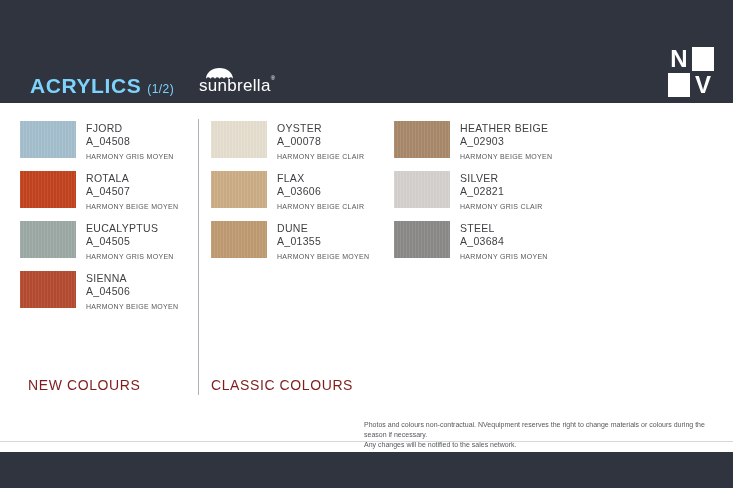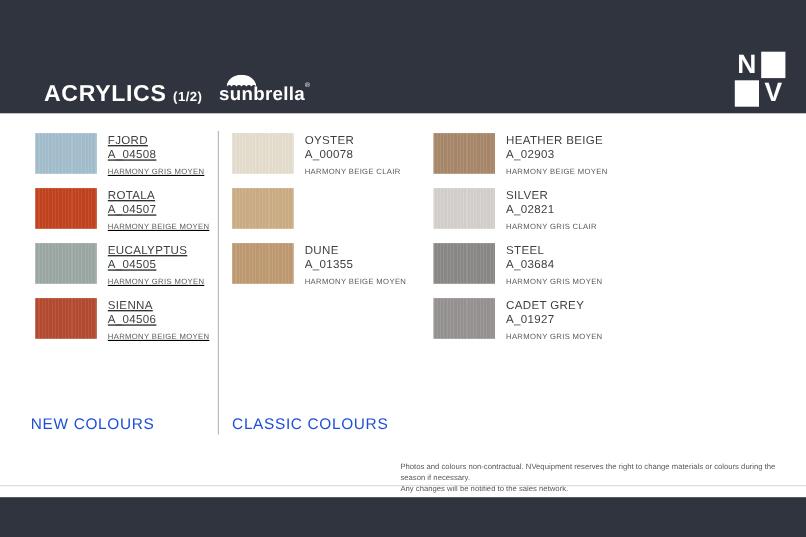--- a/index.html
+++ b/index.html
@@ -14,48 +14,48 @@
 
   
   .header-bar {
     position: absolute;
     left: 0; top: 0;
     width: 733px; height: 103px;
     background: #30343E;
   }
   .title-row {
     position: absolute;
-    left: 40px; top: 74px;
+    left: 30px; top: 74px;
     display: flex;
     align-items: baseline;
-    color: #ffffff;
+    color: #7dd3fc;
   }
   .page-title {
     font-size: 21px;
     font-weight: 700;
     letter-spacing: 0.6px;
   }
   .page-indicator {
     font-size: 12px;
-    font-weight: 700;
+    font-weight: 400;
     margin-left: 6px;
     letter-spacing: 0.4px;
   }
   .sunbrella {
     position: absolute;
     left: 199px; top: 68px;
     color: #ffffff;
   }
   .sunbrella .canopy {
     display: block;
     margin: 0 0 -2px 7px;
   }
   .sunbrella .wordmark {
     font-size: 17px;
-    font-weight: 700;
+    font-weight: 400;
     letter-spacing: 0.3px;
     line-height: 1;
   }
   .sunbrella .regmark {
     font-size: 6px;
     vertical-align: top;
     position: relative;
     top: -2px;
   }
   .nv-logo {
@@ -77,21 +77,21 @@
     line-height: 1;
   }
   .nv-cell.square { background: #ffffff; }
 
   
   .swatch-col {
     position: absolute;
     top: 121px;
     width: 172px;
   }
-  .swatch-col.col-0 { left: 32px; text-decoration: underline; }
+  .swatch-col.col-0 { left: 20px; }
   .swatch-col.col-1 { left: 211px; }
   .swatch-col.col-2 { left: 394px; }
 
   .swatch-item {
     display: flex;
     align-items: flex-start;
     height: 38px;
     margin-bottom: 12px;
   }
   .swatch-block {
@@ -120,21 +120,21 @@
     position: absolute;
     left: 198px; top: 119px;
     width: 1px; height: 276px;
     background: #b0b4ba;
   }
 
   .section-label {
     position: absolute;
     top: 377px;
     font-size: 14px;
-    color: #1d4ed8;
+    color: #7f1d1d;
     letter-spacing: 0.6px;
     white-space: nowrap;
   }
   .section-label.label-0 { left: 28px; }
   .section-label.label-1 { left: 211px; }
 
   
   .disclaimer {
     position: absolute;
     left: 364px; top: 420px;
@@ -226,20 +226,25 @@
     <div class="swatch-block" style="background-color: rgb(230, 223, 208);"></div>
     <div class="swatch-text">
       <div class="swatch-name">OYSTER</div>
       <div class="swatch-code">A_00078</div>
       <div class="swatch-harmony">HARMONY BEIGE CLAIR</div>
     </div>
   </div>
 
   <div class="swatch-item">
     <div class="swatch-block" style="background-color: rgb(204, 173, 134);"></div>
+    <div class="swatch-text">
+      <div class="swatch-name">FLAX</div>
+      <div class="swatch-code">A_03606</div>
+      <div class="swatch-harmony">HARMONY BEIGE CLAIR</div>
+    </div>
   </div>
 
 
   <div class="swatch-item">
     <div class="swatch-block" style="background-color: rgb(192, 155, 114);"></div>
     <div class="swatch-text">
       <div class="swatch-name">DUNE</div>
       <div class="swatch-code">A_01355</div>
       <div class="swatch-harmony">HARMONY BEIGE MOYEN</div>
     </div>
@@ -267,28 +272,20 @@
 
   <div class="swatch-item">
     <div class="swatch-block" style="background-color: rgb(139, 138, 136);"></div>
     <div class="swatch-text">
       <div class="swatch-name">STEEL</div>
       <div class="swatch-code">A_03684</div>
       <div class="swatch-harmony">HARMONY GRIS MOYEN</div>
     </div>
   </div>
 
-  <div class="swatch-item">
-    <div class="swatch-block" style="background-color: rgb(150, 147, 146);"></div>
-    <div class="swatch-text">
-      <div class="swatch-name">CADET GREY</div>
-      <div class="swatch-code">A_01927</div>
-      <div class="swatch-harmony">HARMONY GRIS MOYEN</div>
-    </div>
-  </div>
 </div>
 
   <div class="column-divider"></div>
 
   <div class="section-label label-0">NEW COLOURS</div>
   <div class="section-label label-1">CLASSIC COLOURS</div>
 
   <div class="disclaimer">
     <div>Photos and colours non-contractual. NVequipment reserves the right to change materials or colours during the season if necessary.</div>
     <div>Any changes will be notified to the sales network.</div>

